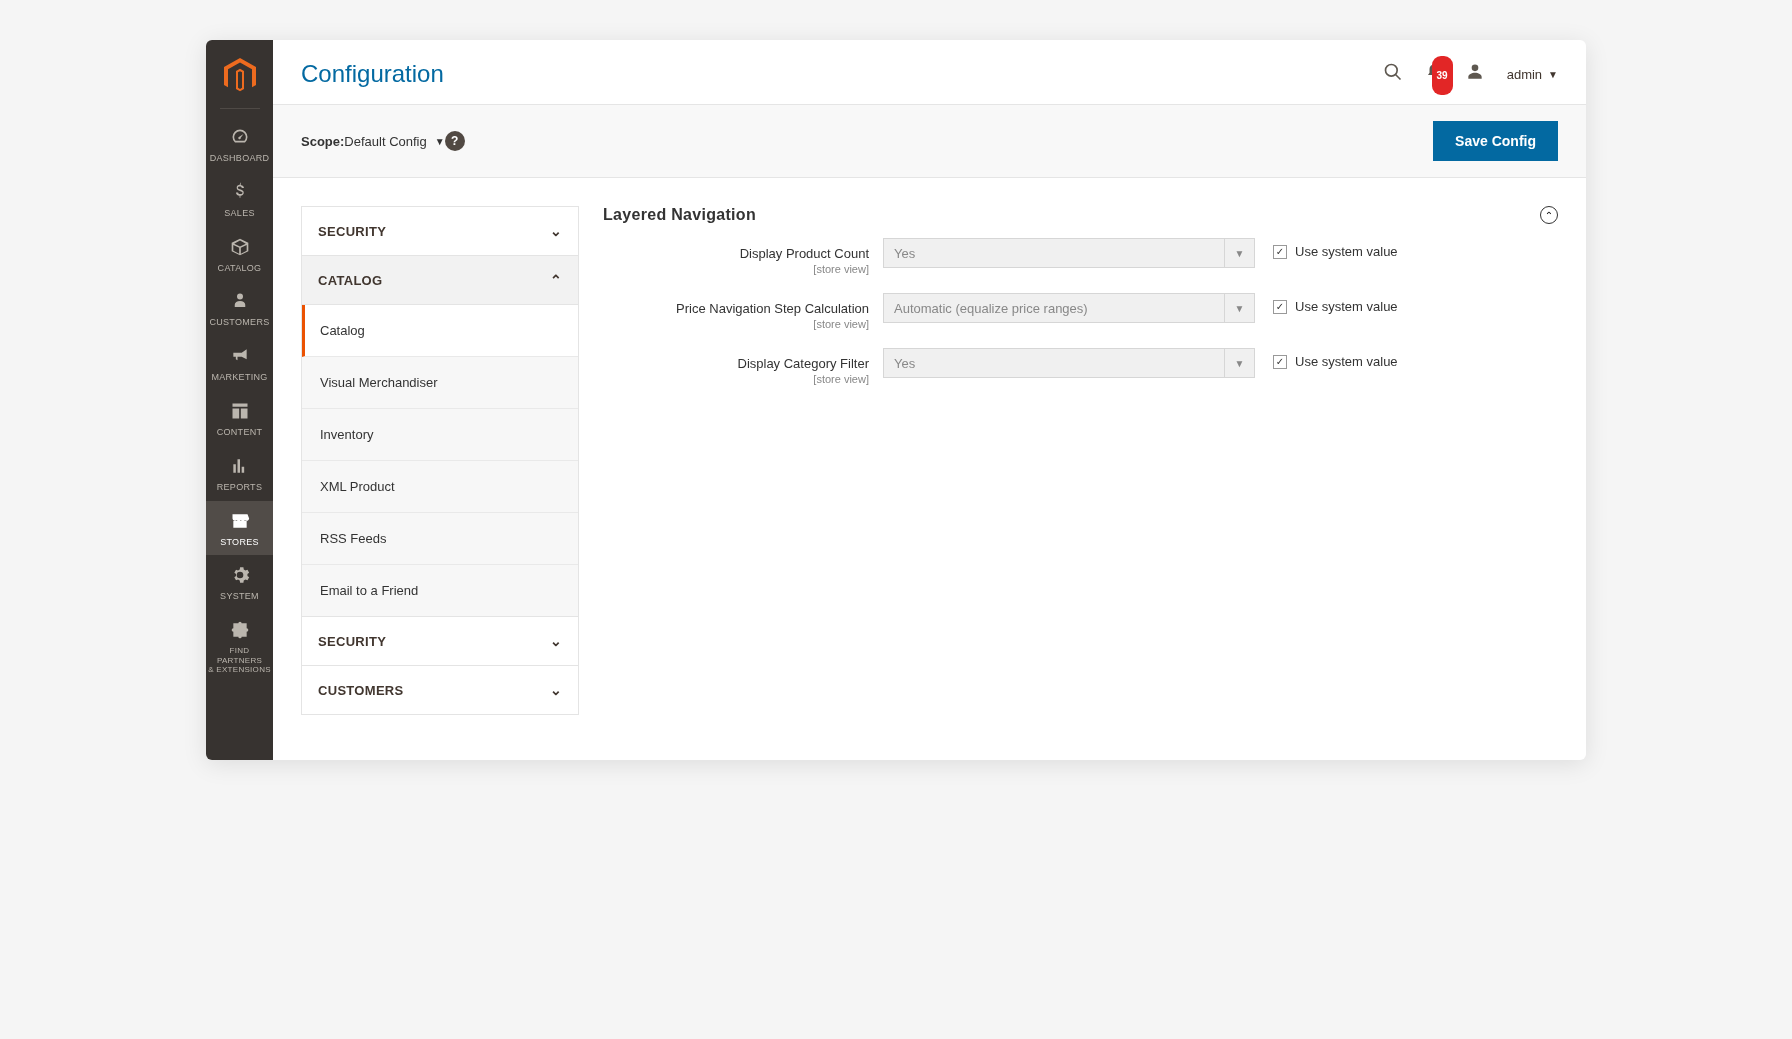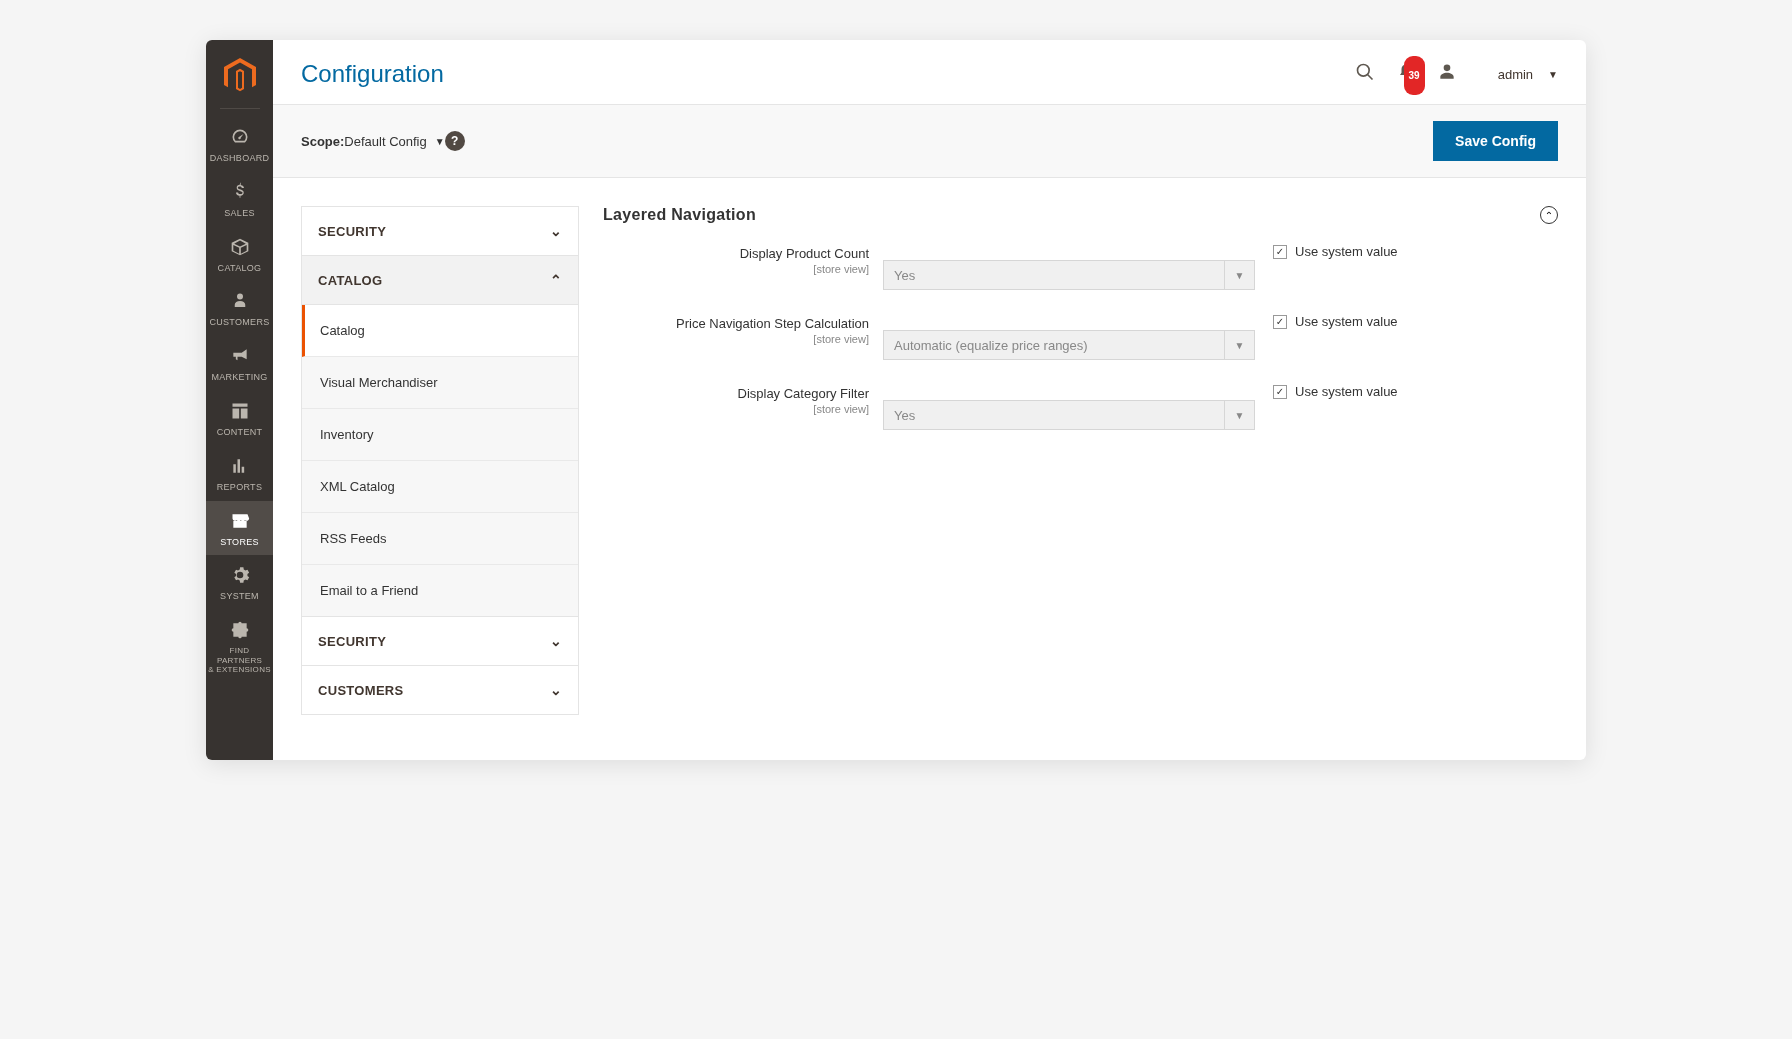--- a/index.html
+++ b/index.html
@@ -18,21 +18,21 @@
 .nav-item .label.small { font-size: 8px; }
 
 
 .main { flex: 1; display: flex; flex-direction: column; }
 .header { display: flex; align-items: center; justify-content: space-between; padding: 20px 28px 16px 28px; }
 .page-title { font-size: 24px; font-weight: 400; color: #0369a1; }
 .header-actions { display: flex; align-items: center; gap: 22px; }
 .search-icon, .bell-wrap, .user-icon, .user-dd { cursor: pointer; color: #5e5850; }
 .bell-wrap { position: relative; }
 .badge { position: absolute; top: -6px; right: -10px; background: #e22626; color: #fff; font-size: 10px; font-weight: 600; border-radius: 9px; padding: 14px 5px; min-width: 18px; text-align: center; }
-.user-dd { display: flex; align-items: center; gap: 15px; font-size: 13px; color: #41362f; margin-left: 19px; }
+.user-dd { display: flex; align-items: center; gap: 6px; font-size: 13px; color: #41362f; }
 .user-dd .caret { font-size: 10px; }
 
 
 .scope-bar { display: flex; align-items: center; justify-content: space-between; padding: 16px 28px; background: #f8f8f8; border-top: 1px solid #e5e5e5; border-bottom: 1px solid #e5e5e5; }
 .scope-left { display: flex; align-items: center; gap: 0; font-size: 13px; color: #333; }
 .scope-label { font-weight: 600; }
 .scope-select { display: flex; align-items: center; gap: 8px; cursor: pointer; }
 .scope-select .caret { font-size: 10px; }
 .help-circle { width: 20px; height: 20px; border-radius: 50%; background: #514943; color: #fff; display: flex; align-items: center; justify-content: center; font-size: 12px; font-weight: 700; cursor: pointer; }
 .save-btn { background: #0369a1; color: #fff; border: none; padding: 12px 22px; font-size: 14px; font-weight: 600; cursor: pointer; }
@@ -55,21 +55,21 @@
 .panel { flex: 1; }
 .panel-head { display: flex; align-items: center; justify-content: space-between; padding-bottom: 14px; }
 .panel-title { font-size: 16px; font-weight: 600; color: #333; letter-spacing: 0.3px; }
 .collapse-btn { width: 18px; height: 18px; border: 1px solid #333; border-radius: 50%; display: flex; align-items: center; justify-content: center; font-size: 10px; cursor: pointer; }
 
 .field-row { display: flex; align-items: flex-start; margin-bottom: 18px; }
 .field-label-col { width: 280px; text-align: right; padding-right: 14px; padding-top: 6px; }
 .field-label { font-size: 13px; color: #333; }
 .field-scope { font-size: 11px; color: #888; display: block; margin-top: 1px; }
 .field-input-col { width: 372px; }
-.select-disabled { width: 100%; height: 30px; display: flex; align-items: center; justify-content: space-between; padding: 12px 10px; background: #f0f0f0; border: 1px solid #d6d6d6; color: #888; font-size: 13px; margin-top: 22px; }
+.select-disabled { width: 100%; height: 30px; display: flex; align-items: center; justify-content: space-between; padding: 12px 10px; background: #f0f0f0; border: 1px solid #d6d6d6; color: #888; font-size: 13px; }
 .select-disabled .caret-box { width: 30px; height: 30px; margin-right: -10px; border-left: 1px solid #d6d6d6; display: flex; align-items: center; justify-content: center; font-size: 10px; color: #888; }
 .field-check-col { display: flex; align-items: center; gap: 8px; padding-left: 18px; padding-top: 6px; font-size: 13px; color: #333; }
 .checkbox { width: 14px; height: 14px; border: 1px solid #999; background: #fff; display: flex; align-items: center; justify-content: center; font-size: 10px; color: #333; cursor: pointer; }
 
 </style>
 </head>
 <body>
 
 <div class="app-window">
 
@@ -188,21 +188,21 @@
           <span class="chevron">⌄</span>
         </div>
         <div class="accordion-header expanded">
           <span>CATALOG</span>
           <span class="chevron">⌃</span>
         </div>
         <div class="sub-list">
           <div class="sub-item active">Catalog</div>
           <div class="sub-item">Visual Merchandiser</div>
           <div class="sub-item">Inventory</div>
-          <div class="sub-item">XML Catalog</div>
+          <div class="sub-item">XML Product</div>
           <div class="sub-item">RSS Feeds</div>
           <div class="sub-item">Email to a Friend</div>
         </div>
         <div class="accordion-header">
           <span>SECURITY</span>
           <span class="chevron">⌄</span>
         </div>
         <div class="accordion-header">
           <span>CUSTOMERS</span>
           <span class="chevron">⌄</span>

